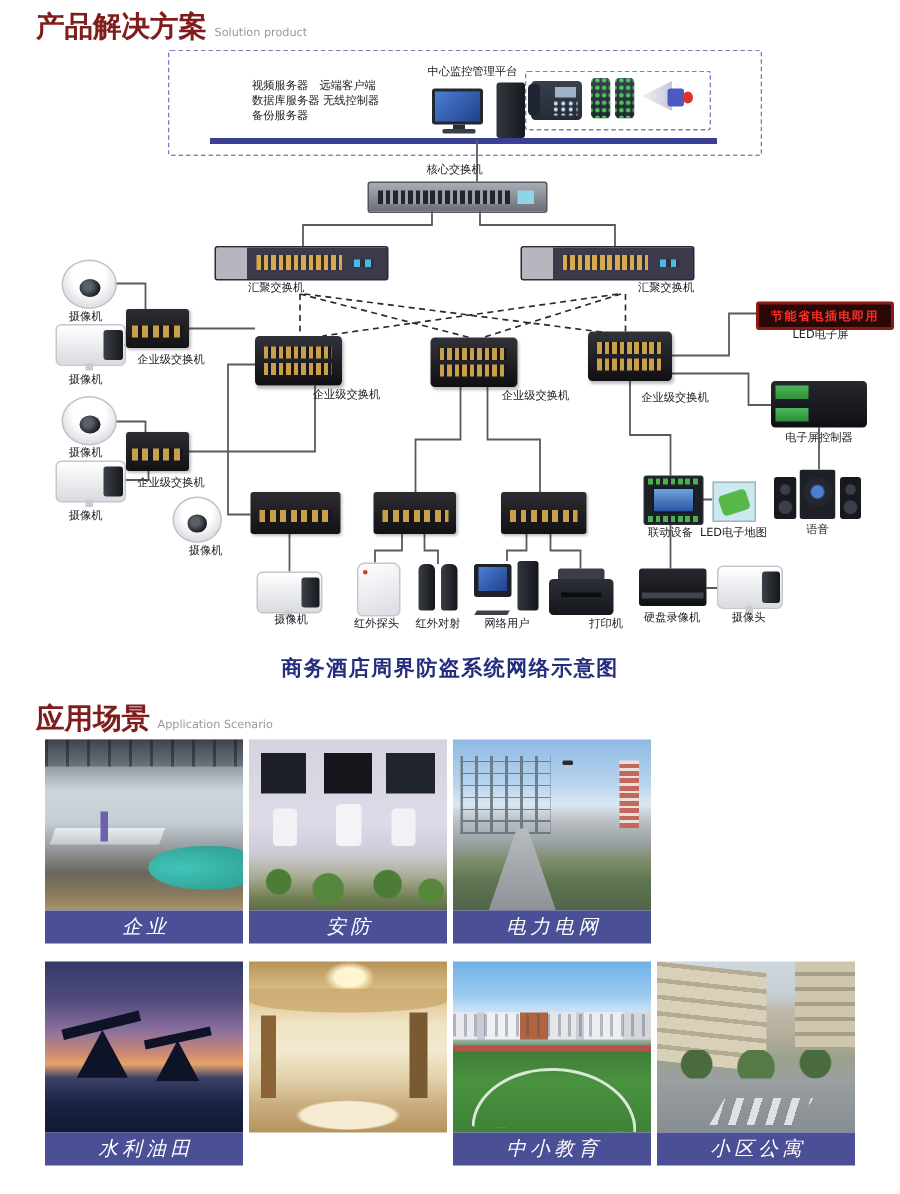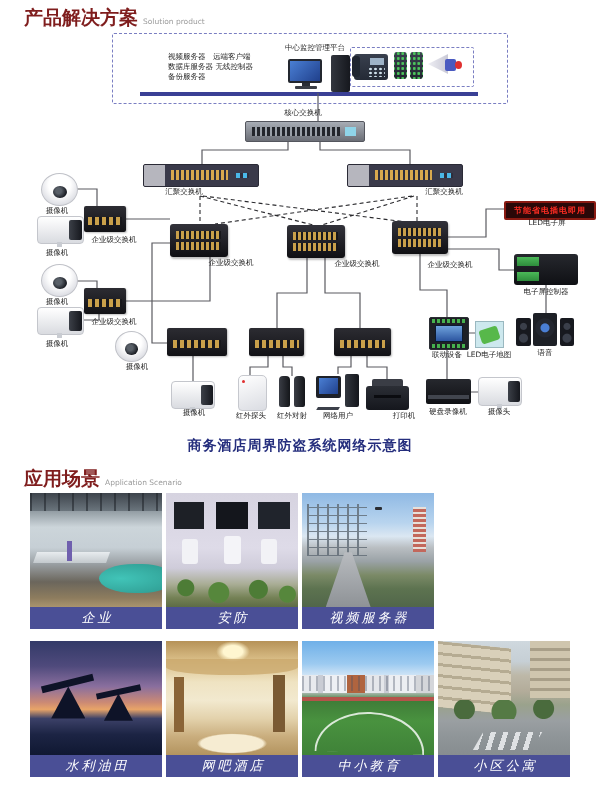--- a/index.html
+++ b/index.html
@@ -360,41 +360,40 @@
     </div>
     <div class="band">安防</div>
   </div>
   <div class="tile" style="left:302px;top:493px;">
     <div class="photo p3">
       <div class="el" style="left:4%;top:10%;width:45%;height:45%;opacity:.8;background:repeating-linear-gradient(90deg,#5f6a74 0 2px,transparent 2px 10px),repeating-linear-gradient(0deg,#5f6a74 0 1px,transparent 1px 8px);"></div>
       <div class="el" style="right:6%;top:12%;width:10%;height:40%;background:repeating-linear-gradient(0deg,#c2685c 0 3px,#e8e0da 3px 5px);"></div>
       <div class="el" style="left:18%;top:52%;width:34%;height:48%;background:linear-gradient(180deg,#b9bcc0,#8e9296);clip-path:polygon(42% 0,58% 0,100% 100%,0 100%);"></div>
       <div class="el" style="left:55%;top:12%;width:7px;height:3px;background:#2a2d33;border-radius:1px;"></div>
     </div>
-    <div class="band">视频服务器</div>
+    <div class="band">电力电网</div>
   </div>
 
   <div class="tile" style="left:30px;top:641px;">
     <div class="photo p5">
       <div class="el" style="left:16%;top:40%;width:26%;height:28%;background:#0e1328;clip-path:polygon(50% 0,100% 100%,0 100%);"></div>
       <div class="el" style="left:8%;top:34%;width:40%;height:6%;background:#0e1328;transform:rotate(-14deg);"></div>
       <div class="el" style="left:56%;top:46%;width:22%;height:24%;background:#0e1328;clip-path:polygon(50% 0,100% 100%,0 100%);"></div>
       <div class="el" style="left:50%;top:42%;width:34%;height:5%;background:#0e1328;transform:rotate(-12deg);"></div>
     </div>
     <div class="band">水利油田</div>
   </div>
   <div class="tile" style="left:166px;top:641px;">
     <div class="photo p6">
       <div class="el" style="left:38%;top:0;width:26%;height:18%;background:radial-gradient(ellipse,#fff6d0 0 40%,rgba(255,246,208,0) 70%);"></div>
       <div class="el" style="left:0;top:16%;right:0;height:14%;background:#caa76b;border-radius:0 0 50% 50%;opacity:.75;"></div>
       <div class="el" style="left:6%;top:32%;width:8%;height:48%;background:#8a6437;"></div>
       <div class="el" style="right:10%;top:30%;width:9%;height:50%;background:#7a5a33;"></div>
       <div class="el" style="left:20%;bottom:0;width:60%;height:20%;background:radial-gradient(ellipse,#f6ecd2 0 55%,rgba(246,236,210,0) 62%);"></div>
     </div>
-    <div class="band">网吧酒店</div>
   </div>
   <div class="tile" style="left:302px;top:641px;">
     <div class="photo p7">
       <div class="el" style="left:0;top:30%;right:0;height:16%;background:linear-gradient(90deg,#e8eaee 0 12%,#c9ccd4 12% 16%,#eef0f4 16% 34%,#b0643f 34% 48%,#e4e6ea 48% 62%,#c9ccd4 62% 66%,#eceef2 66% 86%,#d4d6da 86% 100%);"></div>
       <div class="el" style="left:0;top:31%;right:0;height:13%;background:repeating-linear-gradient(90deg,rgba(70,80,100,.35) 0 2px,transparent 2px 7px);"></div>
       <div class="el" style="left:0;top:49%;right:0;height:4%;background:#b5534a;"></div>
       <div class="el" style="left:10%;top:62%;width:80%;height:34%;border:2px solid rgba(255,255,255,.8);border-bottom:none;border-radius:50% 50% 0 0/100% 100% 0 0;transform:rotate(2deg);"></div>
     </div>
     <div class="band">中小教育</div>
   </div>

